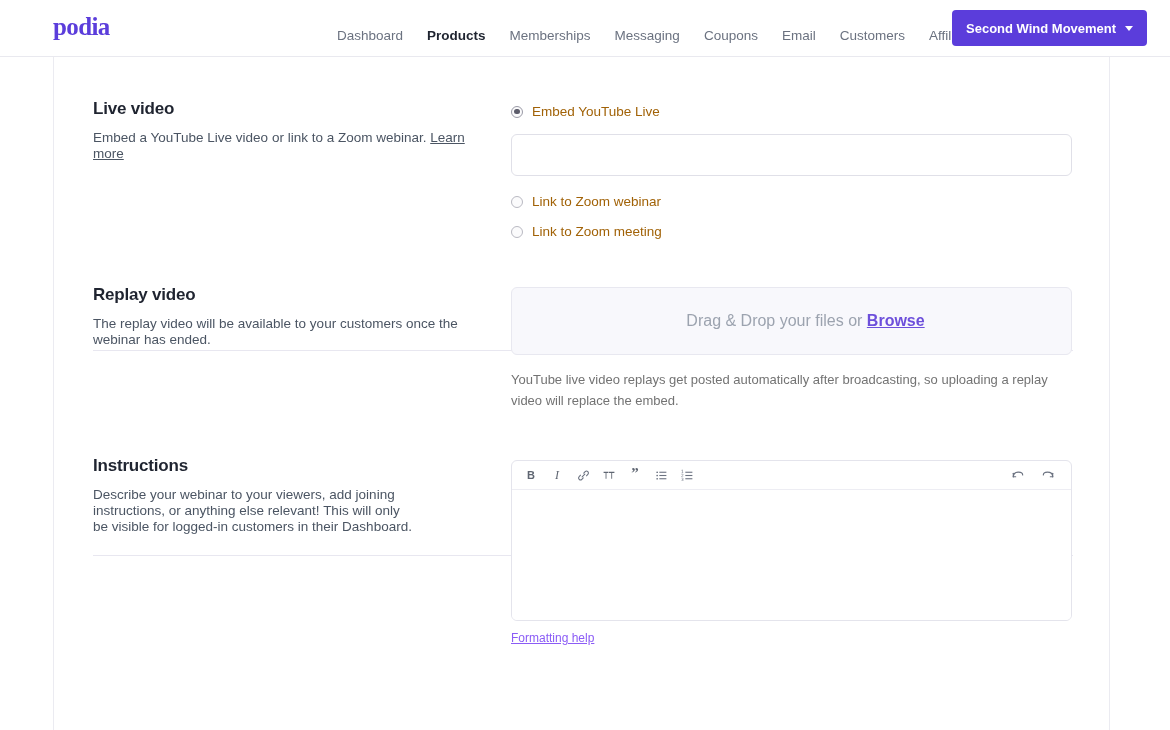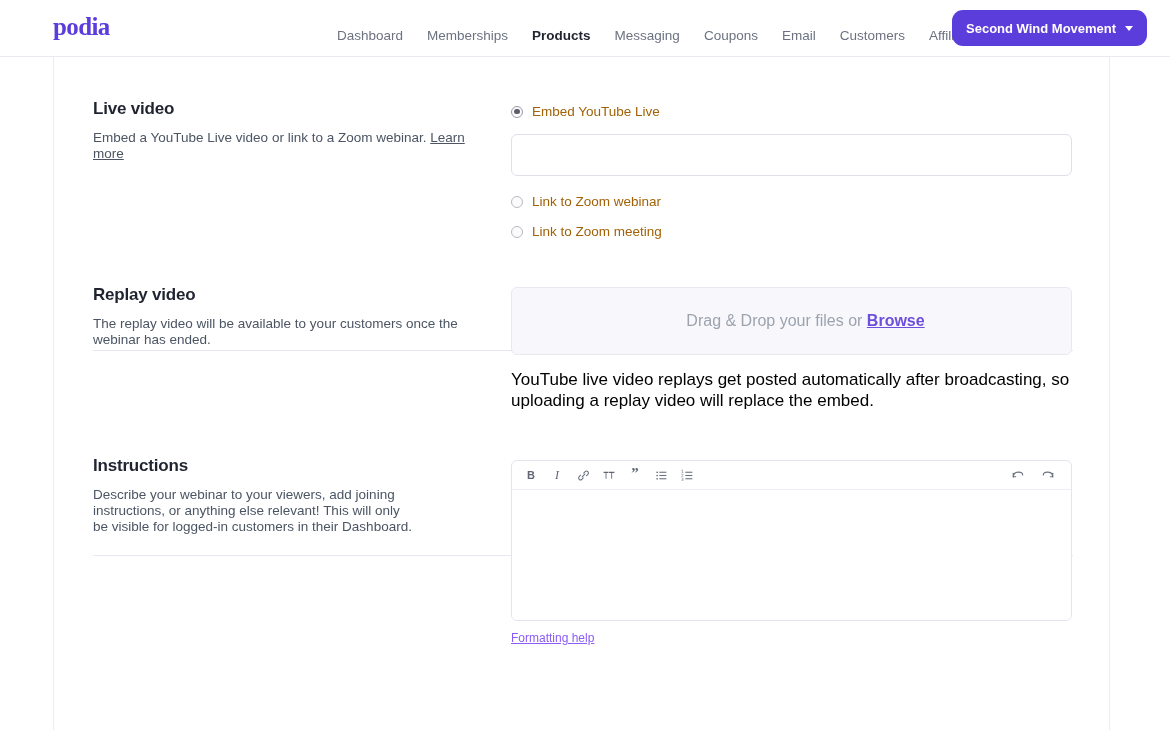--- a/index.html
+++ b/index.html
@@ -68,21 +68,21 @@
     background: #1f2430;
   }
   .account-btn {
     position: absolute;
     left: 952px;
     top: 10px;
     height: 36px;
     background: #5b3ddb;
     color: #ffffff;
     border: none;
-    border-radius: 11px;
+    border-radius: 4px;
     padding: 0 14px;
     font-size: 13px;
     font-weight: 700;
     font-family: "Liberation Sans", sans-serif;
     display: flex;
     align-items: center;
     gap: 9px;
     cursor: pointer;
     white-space: nowrap;
   }
@@ -207,23 +207,23 @@
   }
   .dz-browse {
     color: #6d4fdb;
     text-decoration: underline;
     font-weight: 600;
     cursor: pointer;
   }
   .hint {
     width: 561px;
     margin-top: 14px;
-    font-size: 17px;
+    font-size: 13px;
     line-height: 21px;
-    color: #000000;
+    color: #737373;
   }
 
   
   .editor {
     width: 561px;
     border: 1px solid #e4e4ec;
     border-radius: 6px;
     background: #ffffff;
     overflow: hidden;
   }
@@ -268,22 +268,22 @@
   }
 </style>
 </head>
 <body>
 
 <div class="navbar">
   <div class="logo">podia</div>
 
   <nav class="nav-links">
     <a class="nav-link">Dashboard</a>
+    <a class="nav-link active">Products</a>
     <a class="nav-link">Memberships</a>
-    <a class="nav-link active">Products</a>
     <a class="nav-link">Messaging</a>
     <a class="nav-link">Coupons</a>
     <a class="nav-link">Email</a>
     <a class="nav-link">Customers</a>
     <a class="nav-link">Affiliates</a>
     <a class="nav-link">Sales</a>
   </nav>
 
   <button class="account-btn">
     <span>Second Wind Movement</span>

